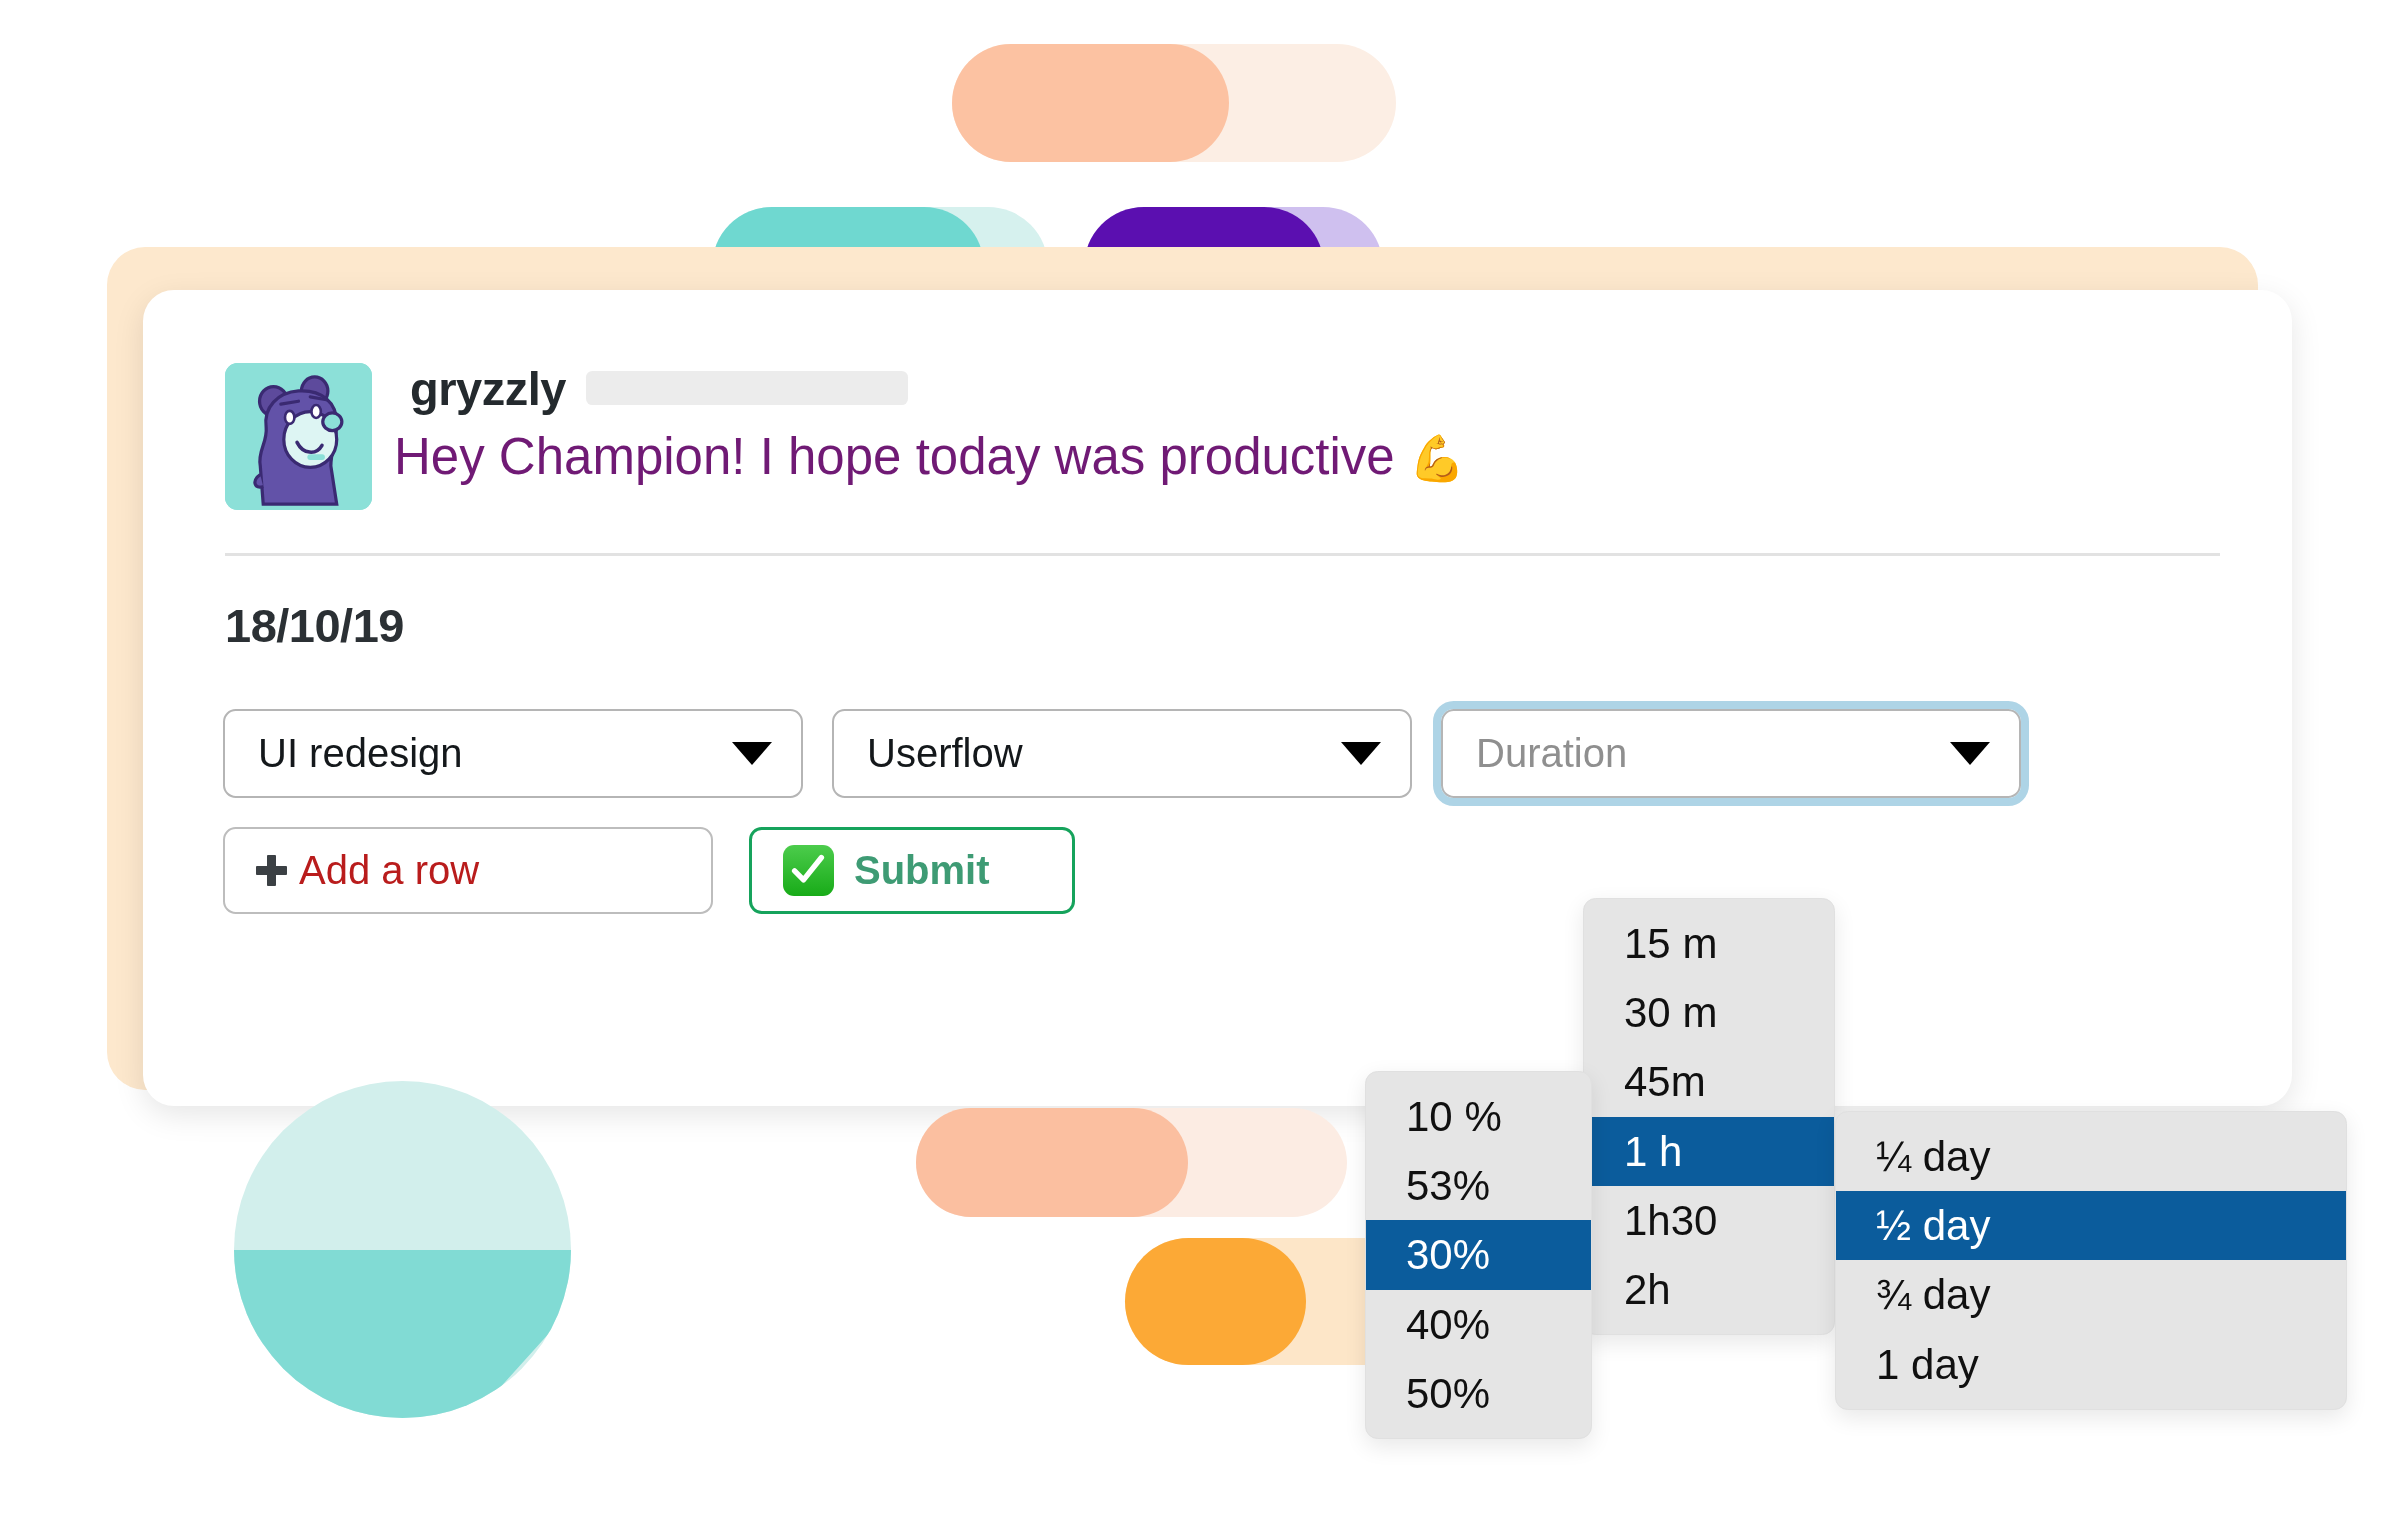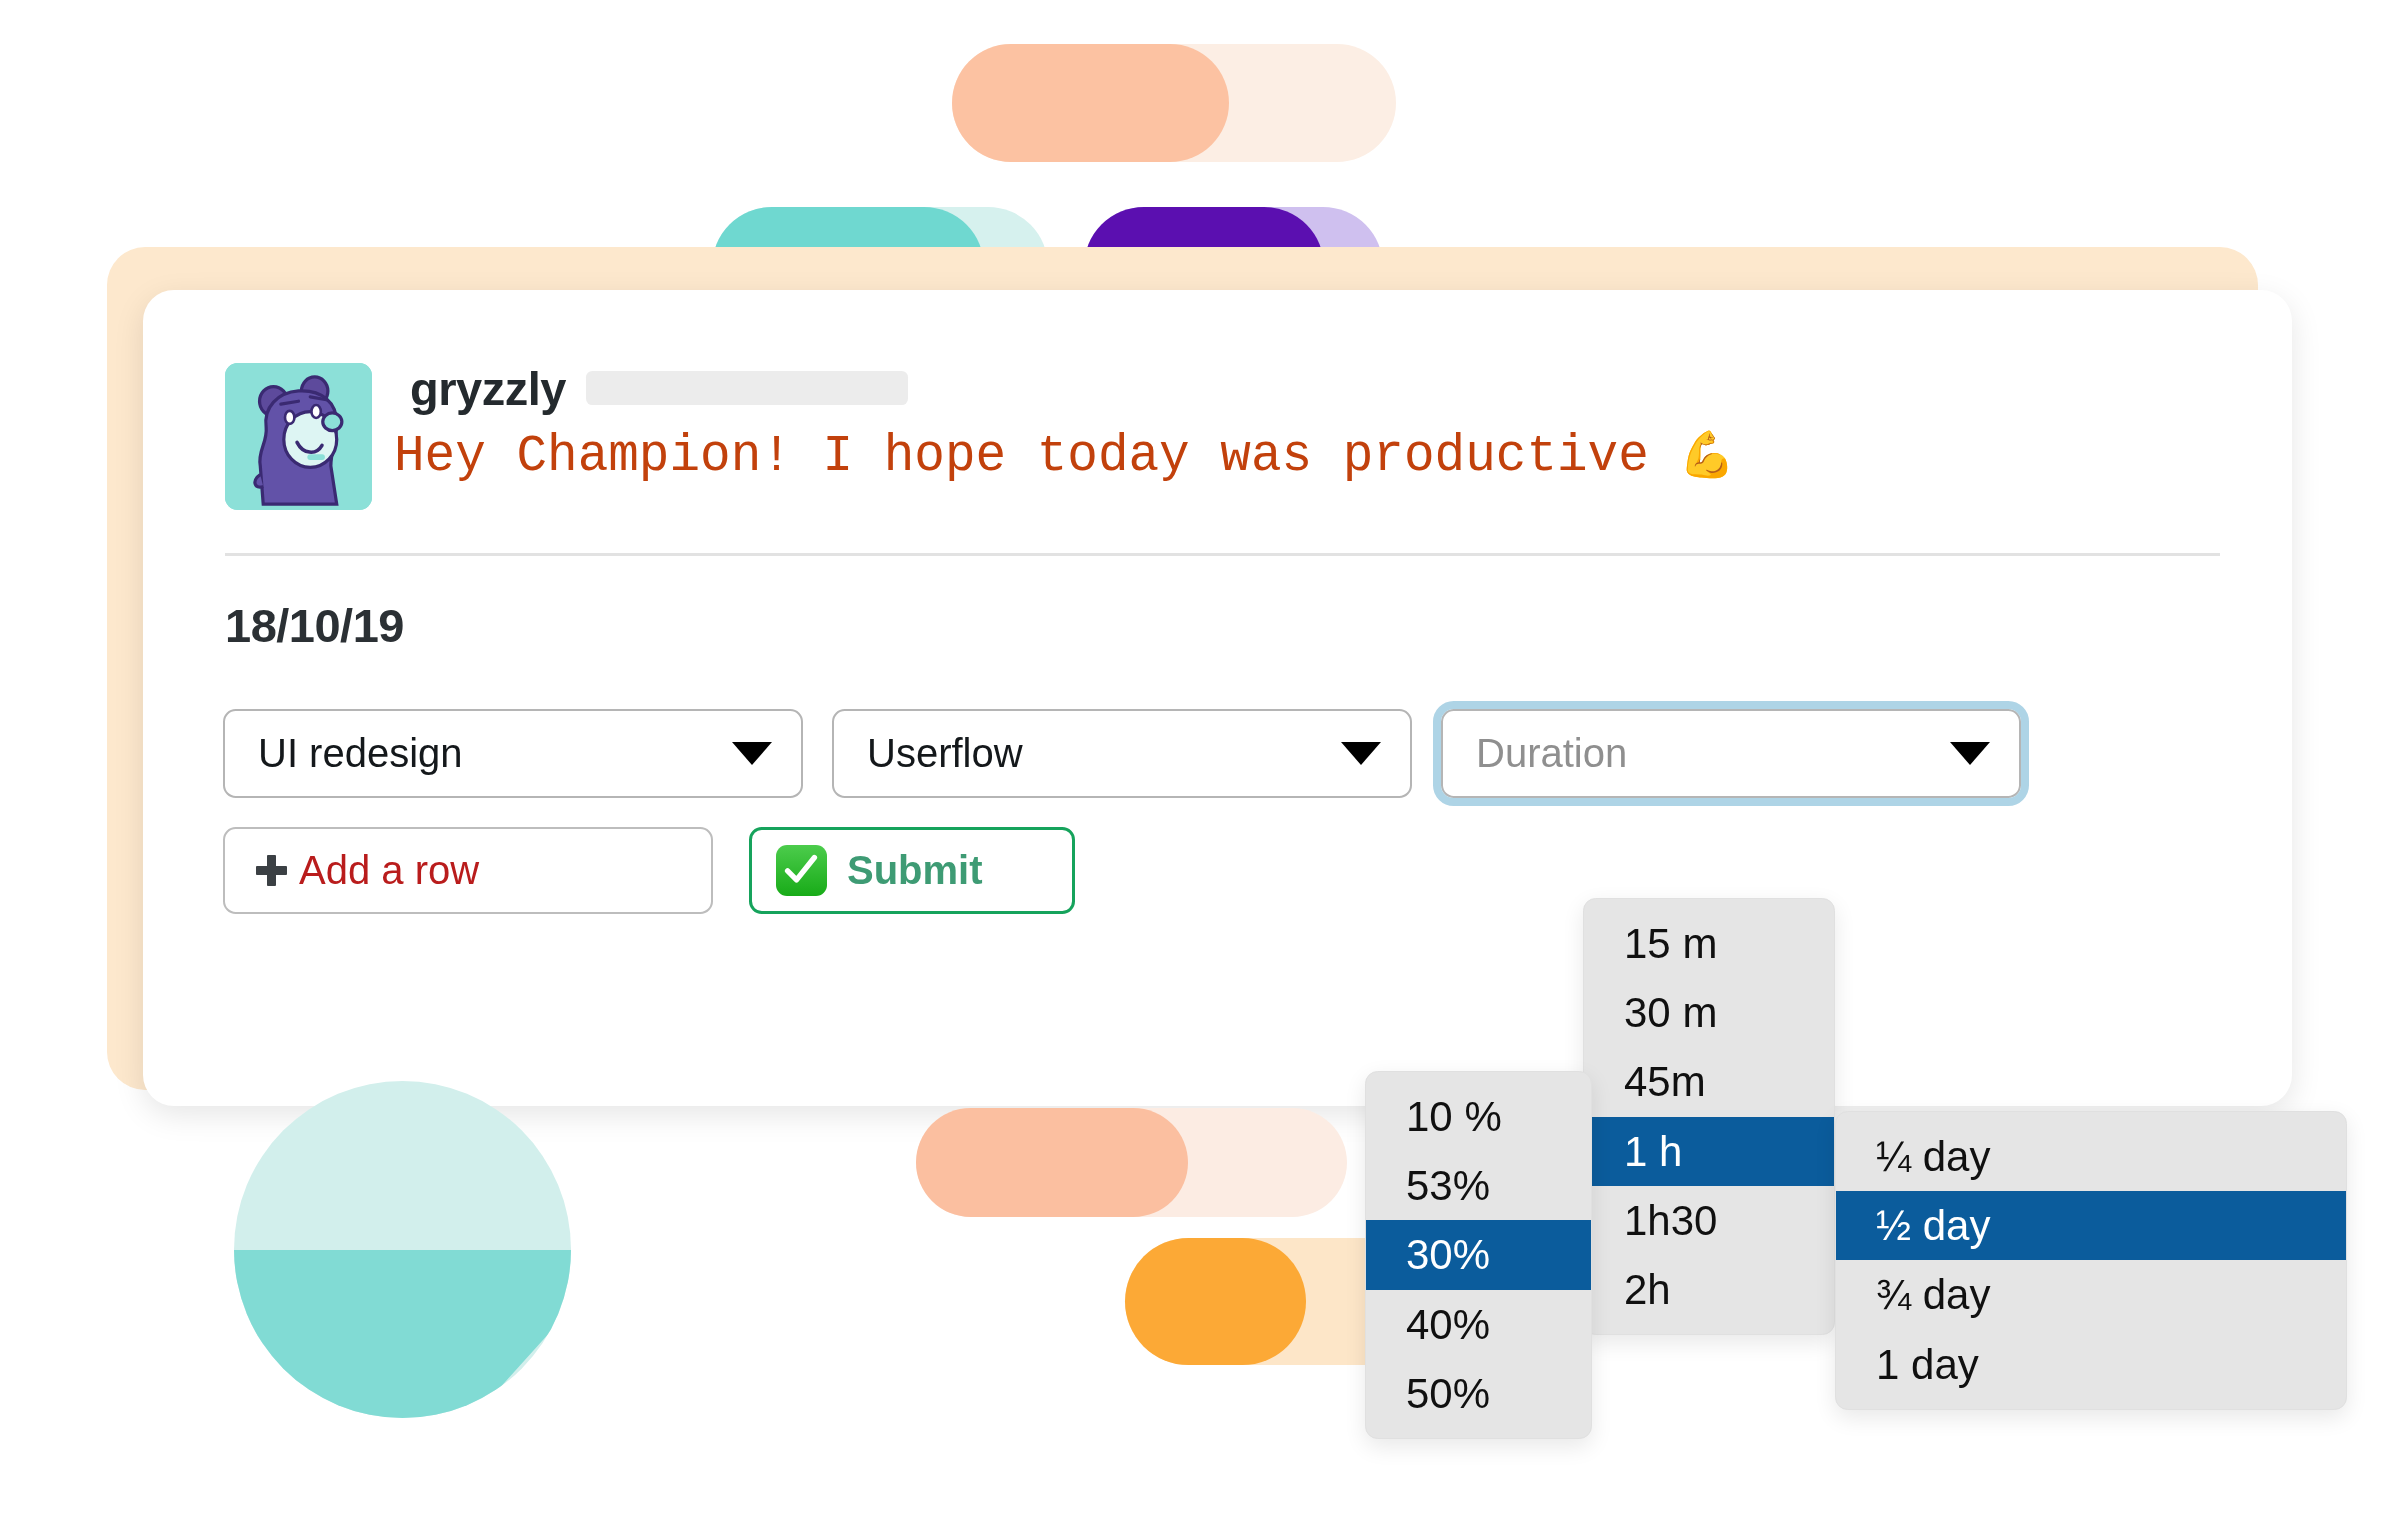--- a/index.html
+++ b/index.html
@@ -109,24 +109,23 @@
     margin-left: 16px;
   }
   .name-badge {
     width: 322px; height: 34px;
     background: #ececec;
     border-radius: 6.3px;
   }
   .greeting {
     margin-top: 16.3px;
     font-size: 51px;
-    color: #c2410c;
+    color: #701a75;
     line-height: 1.12;
     white-space: nowrap;
-    font-family: Liberation Mono, monospace;
   }
   .greeting .emoji { font-size: 45px; }
 
   .divider {
     position: absolute;
     left: 82px; top: 263px;
     width: 1995px; height: 2.7px;
     background: #e2e2e2;
   }
 
@@ -204,21 +203,21 @@
     position: absolute;
     background: #3b4044;
     border-radius: 0.9px;
   }
   .plus::before { left: 0; top: 11px; width: 31px; height: 9px; }
   .plus::after  { top: 0; left: 11px; width: 9px; height: 31px; }
 
   .btn-submit {
     width: 326px;
     border: 3.6px solid #16a35c;
-    padding-left: 24px;
+    padding-left: 31px;
     gap: 20px;
     color: #3e9b74;
     font-weight: bold;
   }
   .check-emoji {
     width: 51px; height: 51px;
     border-radius: 11px;
     background: linear-gradient(180deg, #4ccc4c 0%, #18ab18 100%);
     flex: 0 0 auto;
     position: relative;

